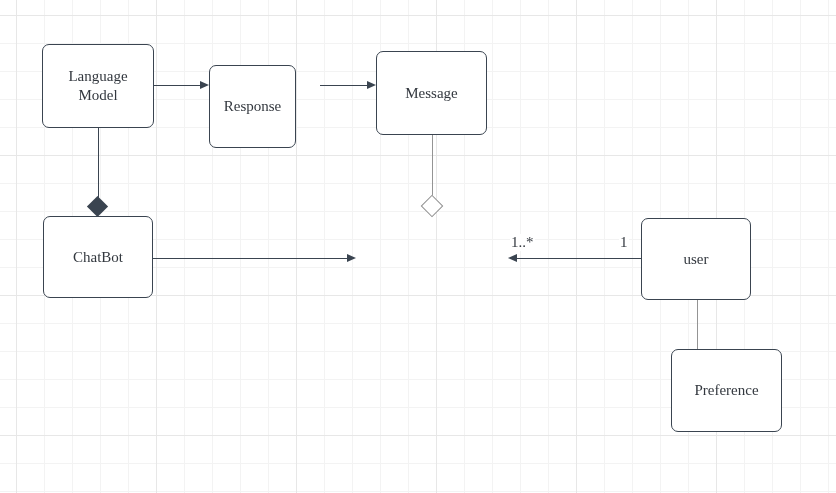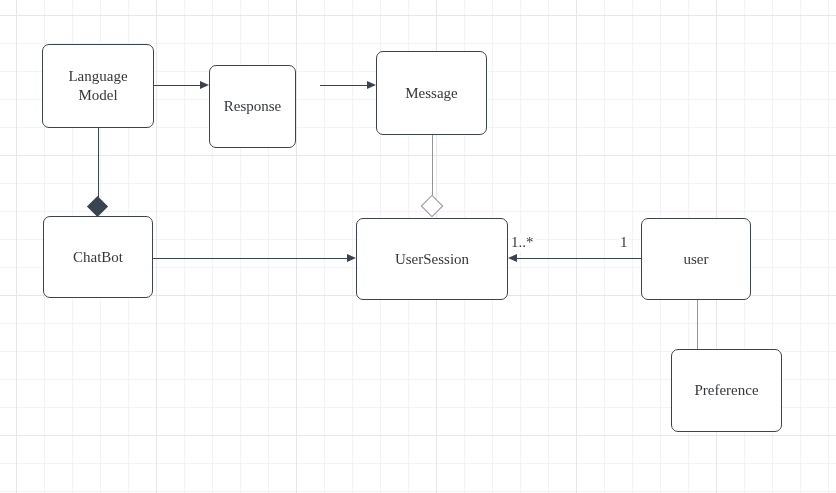--- a/index.html
+++ b/index.html
@@ -126,23 +126,20 @@
   </div>
 
   <div class="node n-message">
     <span>Message</span>
   </div>
 
   <div class="node n-chatbot">
     <span>ChatBot</span>
   </div>
 
-  <div class="node n-usersession">
-    <span>UserSession</span>
-  </div>
 
   <div class="node n-user">
     <span>user</span>
   </div>
 
   <div class="node n-preference">
     <span>Preference</span>
   </div>
 
 </div>

